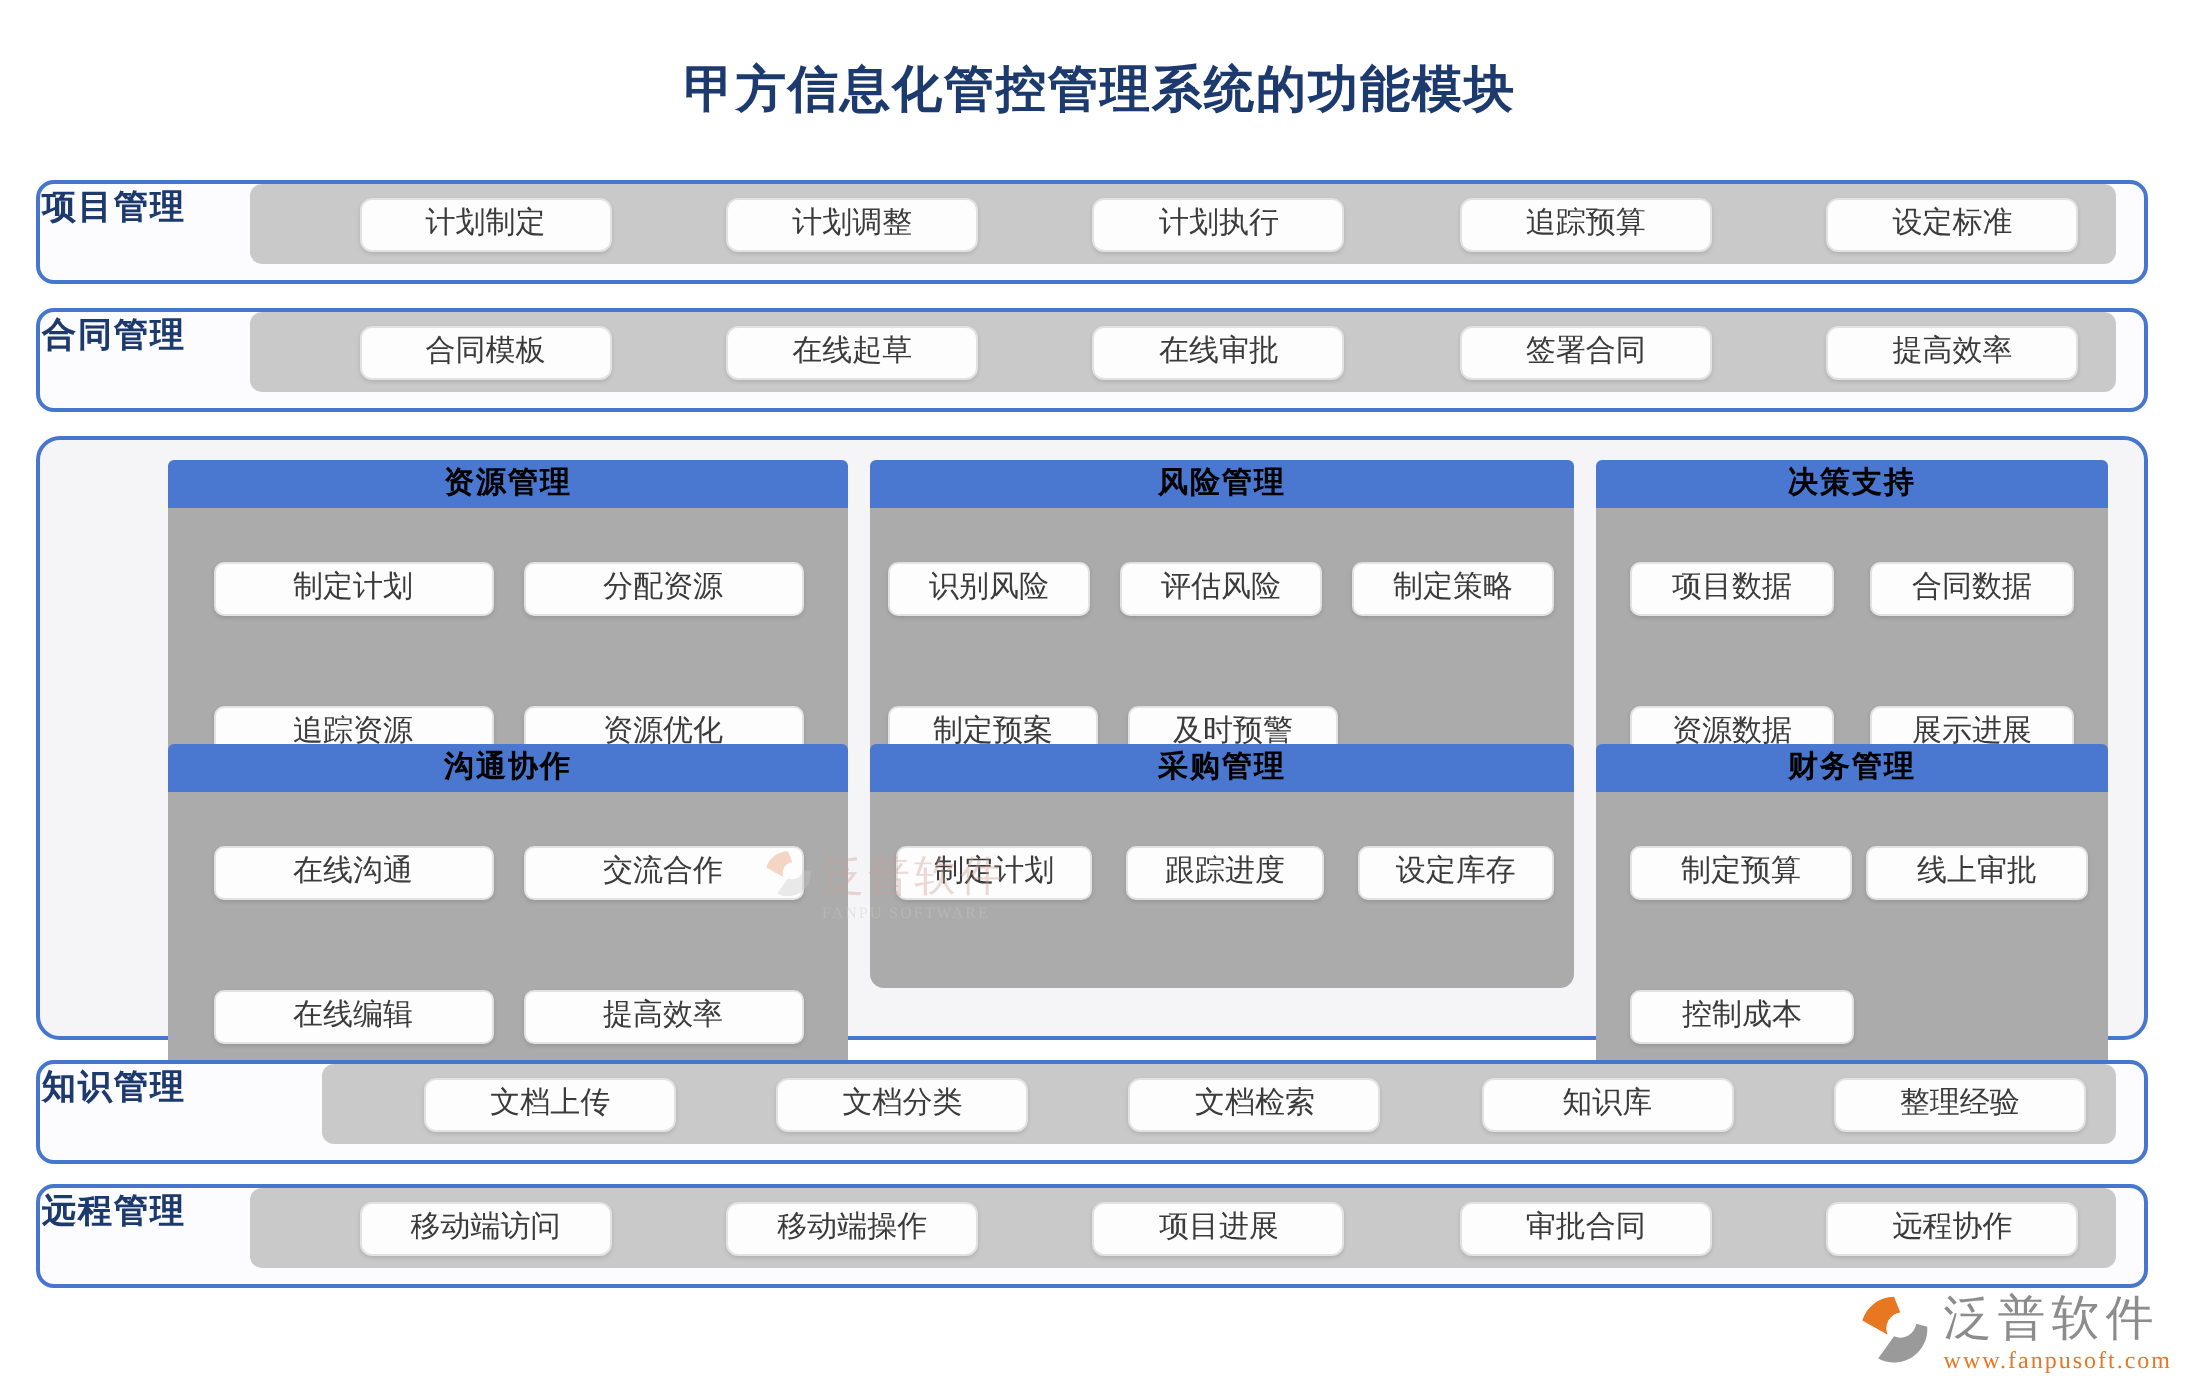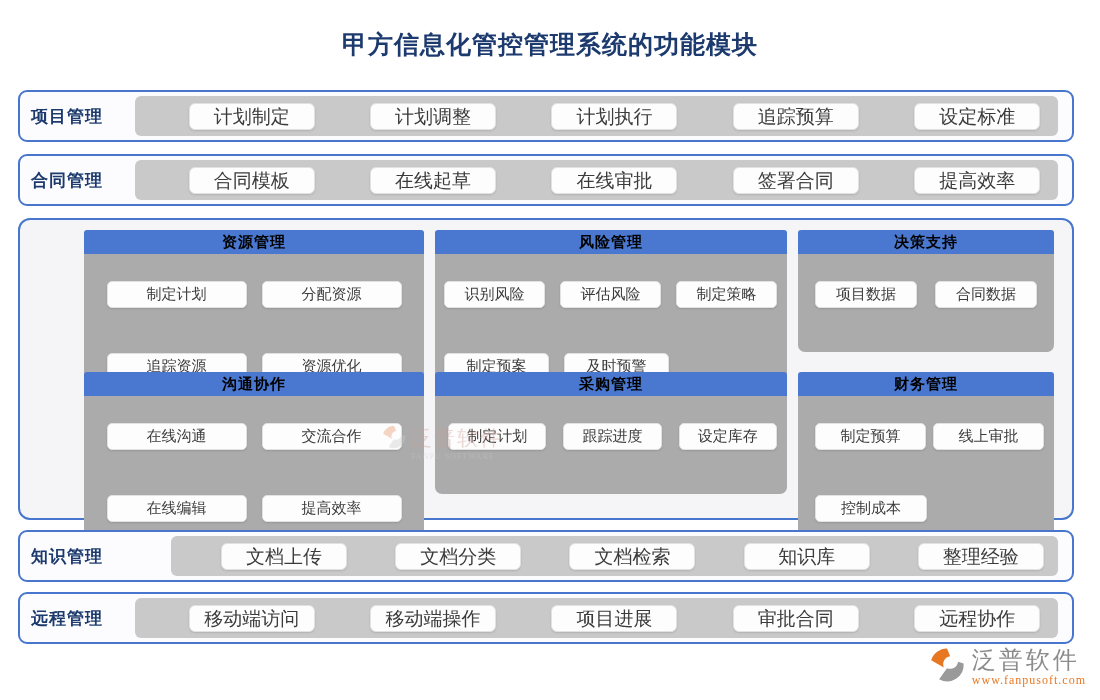--- a/index.html
+++ b/index.html
@@ -16,39 +16,39 @@
     position:absolute; top:28px; left:0; width:100%;
     text-align:center; font-size:25px; font-weight:bold;
     color:#1c3a6e; letter-spacing:1px;
   }
 
   
   .band {
     position:absolute; left:18px; width:1056px; height:52px;
     background:#fcfcfe;
     border:2px solid #4676cd; border-radius:9px;
-    display:flex; align-items:center;
-    padding-left:11px;
+    display:flex; align-items:flex-start;
+    padding-left:1px;
   }
   .band-label {
     width:98px; flex:0 0 auto;
     font-size:17px; font-weight:bold; color:#1c3a6e;
     letter-spacing:1px;
   }
   .band-bar {
     flex:1; height:40px; margin:0 14px 0 6px;
     background:#c9c9c9; border-radius:6px;
     display:flex; align-items:center; justify-content:space-around;
     padding:0 8px;
   }
   .chip {
     min-width:126px; height:27px; line-height:25px;
     background:#fdfdfd; border:1px solid #e2e2e2; border-radius:6px;
     box-shadow:0 1px 2px rgba(0,0,0,.12);
-    text-align:center; font-size:19px; color:#3b3b3b;
+    text-align:center; font-size:15px; color:#3b3b3b;
     padding:0 8px; cursor:default;margin-left:36px;
   }
 
   
   .center {
     position:absolute; left:18px; top:218px; width:1056px; height:302px;
     background:#f5f5f7;
     border:2px solid #4676cd; border-radius:12px;
     padding:10px 10px 0 64px;
     display:grid;
@@ -167,20 +167,24 @@
       </div>
     </div>
 
     <div class="panel decision">
       <div class="panel-header">决策支持</div>
       <div class="panel-body">
         <div class="prow">
           <div class="pbtn">项目数据</div>
           <div class="pbtn">合同数据</div>
         </div>
+        <div class="prow">
+          <div class="pbtn">资源数据</div>
+          <div class="pbtn">展示进展</div>
+        </div>
       </div>
     </div>
 
     <div class="panel comm">
       <div class="panel-header">沟通协作</div>
       <div class="panel-body">
         <div class="prow">
           <div class="pbtn">在线沟通</div>
           <div class="pbtn">交流合作</div>
         </div>

